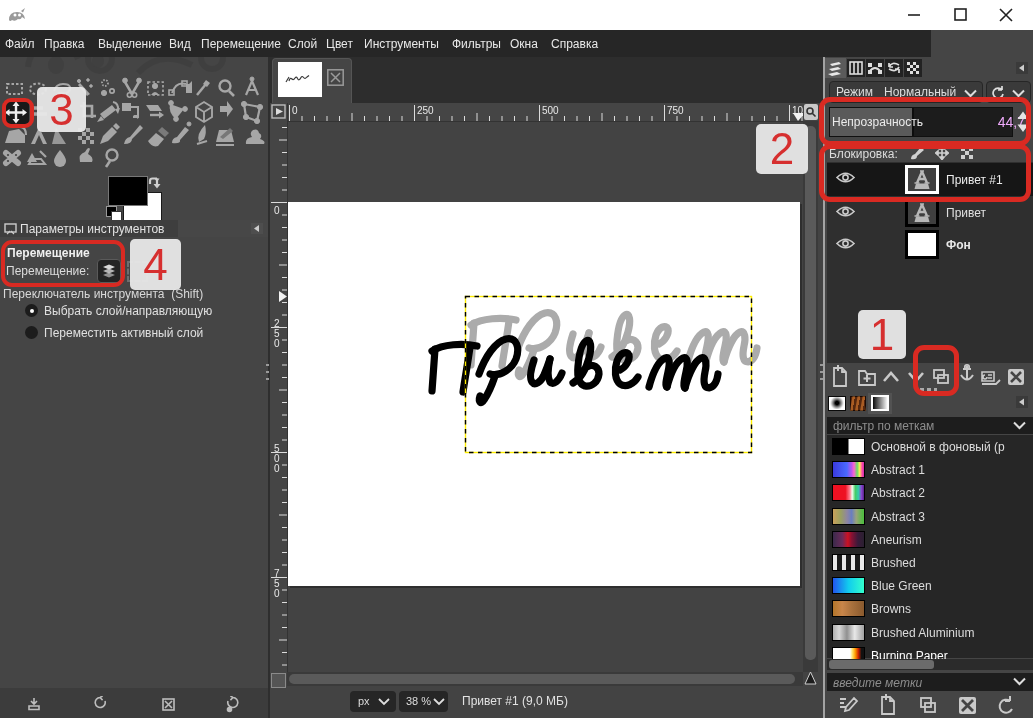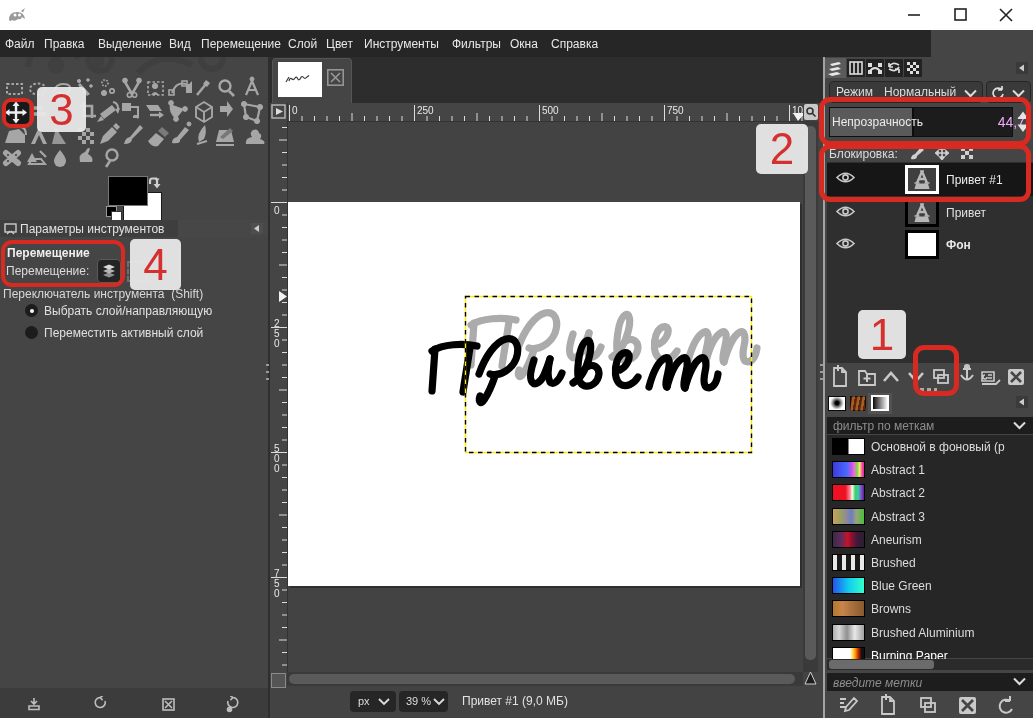--- a/index.html
+++ b/index.html
@@ -326,21 +326,21 @@
   <svg class="abs" style="left:533px;top:612px;width:15px;height:17px" viewBox="0 0 15 17">
       <path d="M2 15 L13 15 L7.5 3 z" fill="#1d1d1d" stroke="#cfcfcf" stroke-width="1"></path>
     </svg>
 
   <div class="abs" style="left:80px;top:634px;width:46px;height:21px;background:#262626;border-radius:4px"></div>
   <div class="abs" style="left:88px;top:638px;font-size:11px;color:#ddd">px</div>
   <svg class="abs" style="left:107px;top:641px;width:14px;height:8px" viewBox="0 0 14 8">
       <path d="M2 1 l5 5 l5 -5" fill="none" stroke="#ddd" stroke-width="1.8"></path>
     </svg>
   <div class="abs" style="left:129px;top:634px;width:49px;height:21px;background:#262626;border-radius:4px"></div>
-  <div class="abs" style="left:136px;top:638px;font-size:11px;color:#ddd">39 %</div>
+  <div class="abs" style="left:136px;top:638px;font-size:11px;color:#ddd">38 %</div>
   <svg class="abs" style="left:162px;top:641px;width:14px;height:8px" viewBox="0 0 14 8">
       <path d="M2 1 l5 5 l5 -5" fill="none" stroke="#ddd" stroke-width="1.8"></path>
     </svg>
   <div class="abs" style="left:192px;top:637px;font-size:12px;color:#e2e2e2;white-space:nowrap">Привет #1 (9,0 МБ)</div>
 
   <div class="abs" style="left:534px;top:47px;width:14px;height:16px;background:#c9c9c9;border-radius:2px"></div>
   <svg class="abs" style="left:535px;top:49px;width:12px;height:12px" viewBox="0 0 12 12">
       <circle cx="5" cy="5" r="3" fill="none" stroke="#333" stroke-width="1.6"></circle>
       <path d="M7.5 7.5 l3 3" stroke="#333" stroke-width="1.6"></path>
     </svg>

